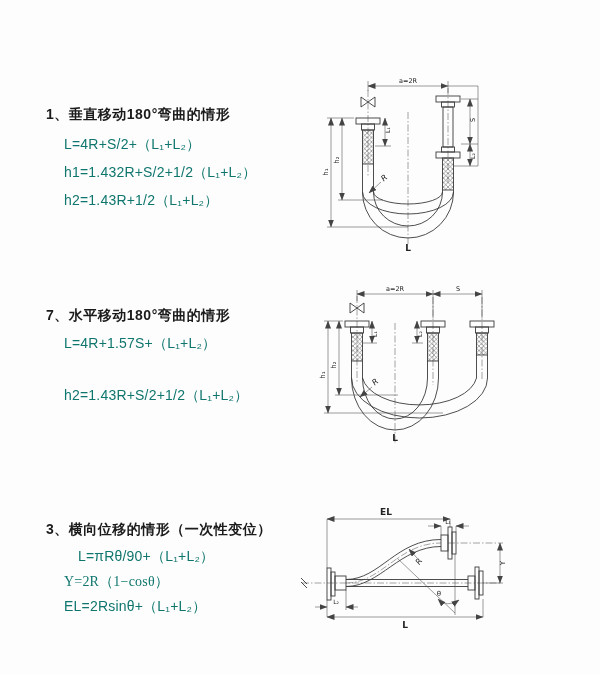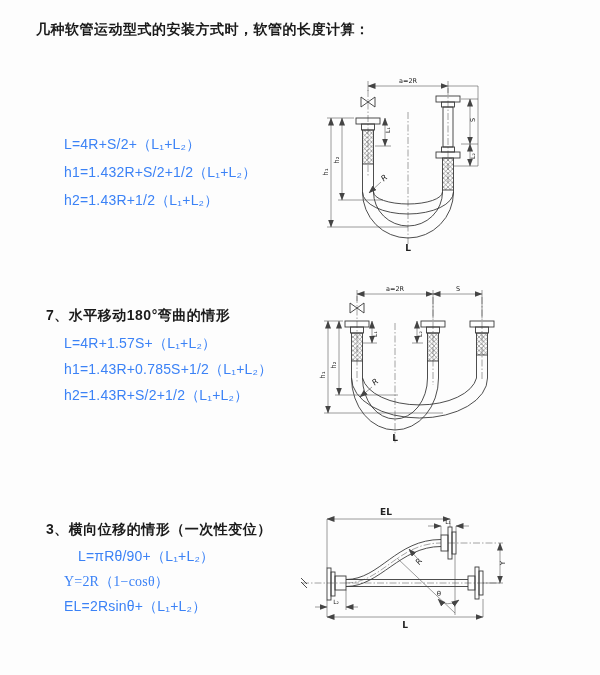--- a/index.html
+++ b/index.html
@@ -1,43 +1,42 @@
 <!DOCTYPE html>
 <html><head>
 <meta charset="utf-8">
 <style>
   html,body{margin:0;padding:0;background:#e8e8e8;}
   .page{position:relative;width:600px;height:675px;background:#fdfdfd;overflow:hidden;
         font-family:"Liberation Sans","DejaVu Sans",sans-serif;color:#1b1b1b;}
   .zh{position:absolute;font-size:14px;font-weight:bold;letter-spacing:.5px;white-space:nowrap;}
-  .formula{position:absolute;font-size:14px;font-weight:400;letter-spacing:.2px;white-space:nowrap;color:#3b82f6;}
+  .formula{position:absolute;font-size:14px;font-weight:400;letter-spacing:.2px;white-space:nowrap;color:#0f766e;}
   .t-title{left:36px;top:21px;}
   .s1-h{left:46px;top:106px;} .s1-f0{left:64px;top:136px;} .s1-f1{left:64px;top:164px;} .s1-f2{left:64px;top:192px;}
   .s2-h{left:46px;top:307px;} .s2-f0{left:64px;top:335px;} .s2-f1{left:64px;top:361px;} .s2-f2{left:64px;top:387px;}
   .s3-h{left:46px;top:521px;} .s3-f0{left:64px;top:548px;margin-left:14px;} .s3-f1{left:64px;top:573px;font-family:Liberation Serif, serif;} .s3-f2{left:64px;top:598px;}
   svg.diag{position:absolute;}
   svg text{font-family:"DejaVu Sans",sans-serif;fill:#222;}
   .main{stroke:#3a3a3a;stroke-width:.9;fill:none;}
   .dim{stroke:#4a4a4a;stroke-width:.55;fill:none;}
   .cl{stroke:#5a5a5a;stroke-width:.55;fill:none;stroke-dasharray:7 2 1.5 2;}
 </style>
 </head>
 <body>
 
 <div class="page">
 
-  <div class="zh t-title">几种软管运动型式的安装方式时，软管的长度计算：</div>
-
+
+  <div class="zh s1-h">1、垂直移动180°弯曲的情形</div>
   <div class="formula s1-f0">L=4R+S/2+（L₁+L₂）</div>
   <div class="formula s1-f1">h1=1.432R+S/2+1/2（L₁+L₂）</div>
   <div class="formula s1-f2">h2=1.43R+1/2（L₁+L₂）</div>
 
   <div class="zh s2-h">7、水平移动180°弯曲的情形</div>
   <div class="formula s2-f0">L=4R+1.57S+（L₁+L₂）</div>
-  <div class="formula s2-f1">h1=1.43R+0.785S+1/2（L₁+L₂）</div>
   <div class="formula s2-f2">h2=1.43R+S/2+1/2（L₁+L₂）</div>
 
   <div class="zh s3-h">3、横向位移的情形（一次性变位）</div>
   <div class="formula s3-f0">L=πRθ/90+（L₁+L₂）</div>
   <div class="formula s3-f1">Y=2R（1−cosθ）</div>
   <div class="formula s3-f2">EL=2Rsinθ+（L₁+L₂）</div>
 
   <svg class="diag" style="left:313px;top:70px" width="232" height="195" viewBox="0 0 232 195">
     <defs>
       <marker id="ar1" viewBox="0 0 8 6" markerWidth="8" markerHeight="6" refX="7.5" refY="3" orient="auto-start-reverse" markerUnits="userSpaceOnUse">

